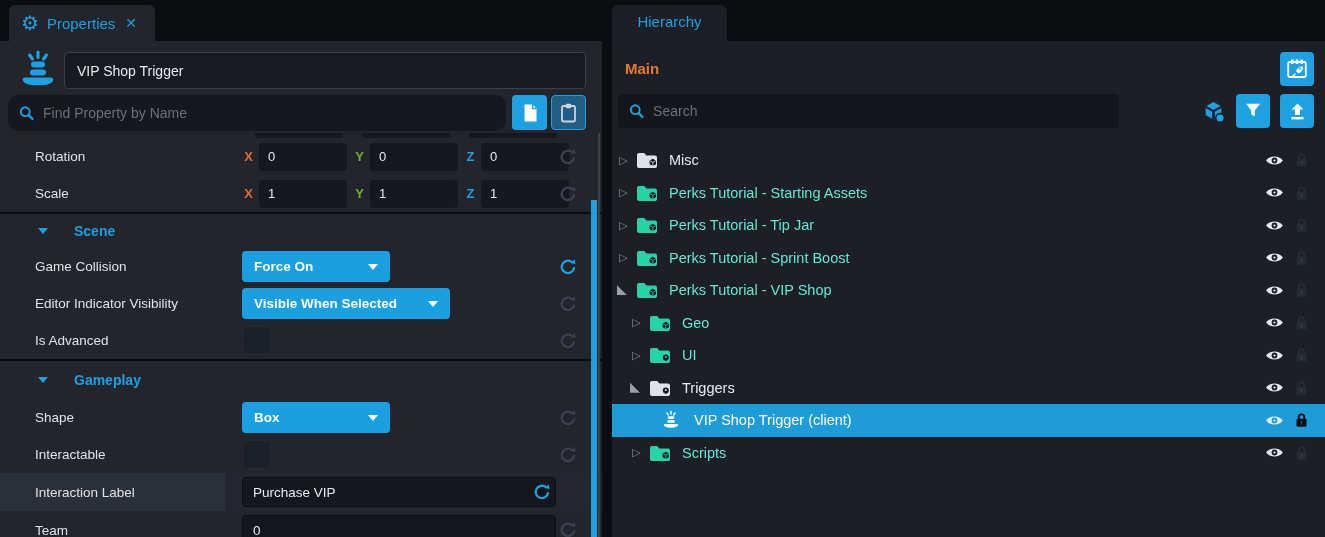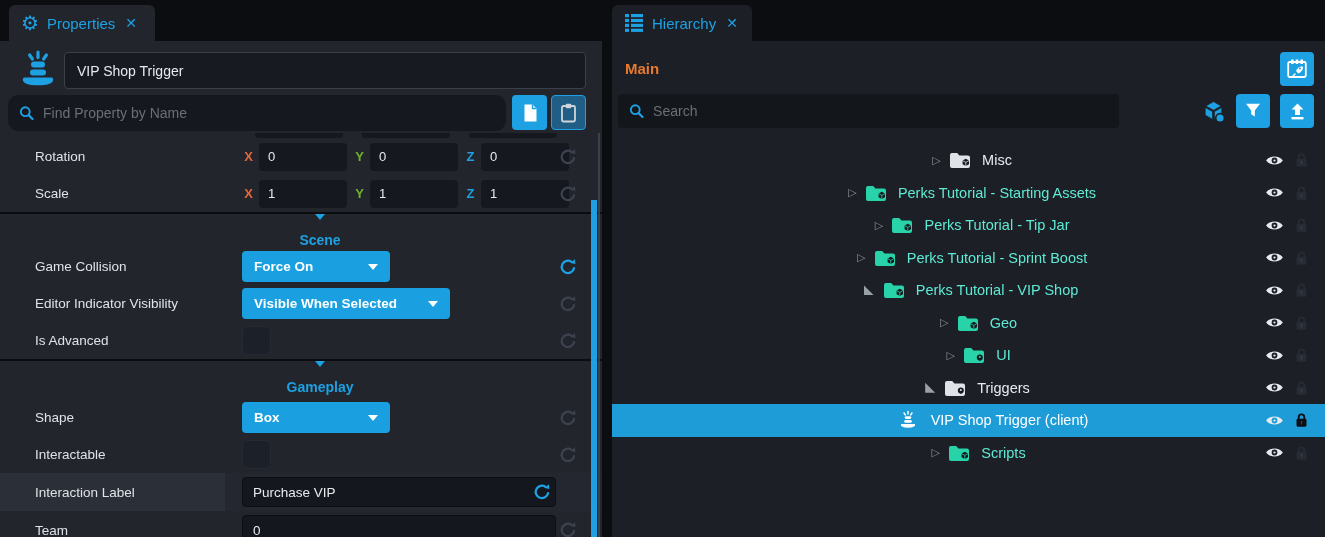--- a/index.html
+++ b/index.html
@@ -37,21 +37,21 @@
   .prop-label { width:207px; color:#dfe2e6; font-size:13.5px; white-space:nowrap;
     overflow:hidden; flex:0 0 207px; }
   .axes { display:flex; align-items:center; }
   .ax { font-size:13px; font-weight:bold; width:13px; text-align:center; }
   .ax-x { color:#e0683a; } .ax-y { color:#6db32b; } .ax-z { color:#1da1e3; }
   .vfield { width:88px; height:28px; background:#15181e; border-radius:4px; margin:0 6px 0 4px;
     display:flex; align-items:center; padding-left:9px; color:#e7eaee; font-size:13px; }
   .reset { position:absolute; right:24px; color:#3c434e; display:flex; }
   .reset.active { color:#1da1e3; }
   .divider { height:2px; background:#0a0c0f; }
-  .sect-head { height:34px; display:flex; align-items:center; gap:12px; padding-left:38px;flex-direction:column; }
+  .sect-head { height:34px; display:flex; align-items:center; gap:26px; padding-left:38px; }
   .sect-head.tall { height:38px; }
   .tri-down { width:0; height:0; border-left:5px solid transparent;
     border-right:5px solid transparent; border-top:6px solid #1da1e3; }
   .sect-title { color:#1da1e3; font-size:14px; font-weight:bold; }
   .dd { height:31px; background:#1aa0e1; border-radius:4px; display:flex; align-items:center;
     justify-content:space-between; padding:14px 12px; cursor:pointer; }
   .dd.w148 { width:148px; } .dd.w208 { width:208px; }
   .dd-label { color:#fff; font-size:13.5px; font-weight:bold; }
   .caret { width:0; height:0; border-left:5px solid transparent; border-right:5px solid transparent;
     border-top:6px solid #fff; margin-left:10px; }
@@ -59,34 +59,34 @@
     border-radius:6px; cursor:pointer; }
   .txt-input { width:314px; height:30px; background:#14171d; border:1px solid #0c0e12;
     border-radius:4px; color:#e7eaee; font-size:13.5px; padding:0 10px; font-family:inherit; }
   .prop-row.hl { background:#24272f; }
   .prop-row.hl::before { content:""; position:absolute; left:0; top:0; bottom:0; width:225px;
     background:#2b2f38; }
   .prop-row.hl > * { position:relative; }
   #v-scroll-line { position:absolute; left:598px; top:92px; bottom:0; width:2px; background:#3b414b; }
   #v-scroll-thumb { position:absolute; left:591px; top:159px; bottom:0; width:6px; background:#1da1e3; }
   
-  #hier-tab { left:612px; width:140px; background:#1c1f26; }
+  #hier-tab { left:612px; width:115px; background:#1c1f26;flex-direction:column; }
   #hier-panel { left:612px; width:713px; background:#1c1f26; }
   #main-label { position:absolute; left:13px; top:19px; color:#e87a2e; font-size:15px; font-weight:bold; }
   #events-btn { position:absolute; left:668px; top:11px; width:34px; height:34px;
     background:#1da1e3; border-radius:4px; display:flex; align-items:center; justify-content:center; cursor:pointer; }
   #h-search { position:absolute; left:6px; top:53px; width:501px; height:34px;
     background:#13161b; border-radius:4px; display:flex; align-items:center; padding:0 10px; gap:8px; }
   #cube-icon { position:absolute; left:589px; top:58px; cursor:pointer; }
   #filter-btn { position:absolute; left:624px; top:53px; width:34px; height:34px;
     background:#1da1e3; border-radius:4px; display:flex; align-items:center; justify-content:center; cursor:pointer; }
   #upload-btn { position:absolute; left:668px; top:53px; width:34px; height:34px;
     background:#1da1e3; border-radius:4px; display:flex; align-items:center; justify-content:center; cursor:pointer; }
   #tree { position:absolute; left:0; right:0; top:103px; }
-  .tree-row { position:relative; height:32.5px; display:flex; align-items:center; cursor:pointer;justify-content:center; }
+  .tree-row { position:relative; height:32.5px; display:flex; align-items:center; cursor:pointer; }
   .tree-row.selected { background:#1e9cd8; }
   .tw { width:13px; display:flex; align-items:center; justify-content:center; flex:0 0 13px; margin-right:6px; }
   .lv0 .tw { margin-left:5px; } .lv1 .tw { margin-left:18px; } .lv2 .tw { margin-left:30px; }
   .tw.collapsed::before { content:"▷"; color:#8f959d; font-size:11px; }
   .tw.expanded { width:10px; height:10px; flex:0 0 10px; margin-right:9px; background:#9aa0a8;
     clip-path:polygon(0 0,100% 100%,0 100%); }
   .ticon { width:22px; flex:0 0 22px; margin-right:11px; display:flex; align-items:center; }
   .tlabel { font-size:14.5px; color:#e7eaee; }
   .tree-row.teal .tlabel { color:#5eead4; }
   .tree-row.selected .tlabel { color:#fff; }

